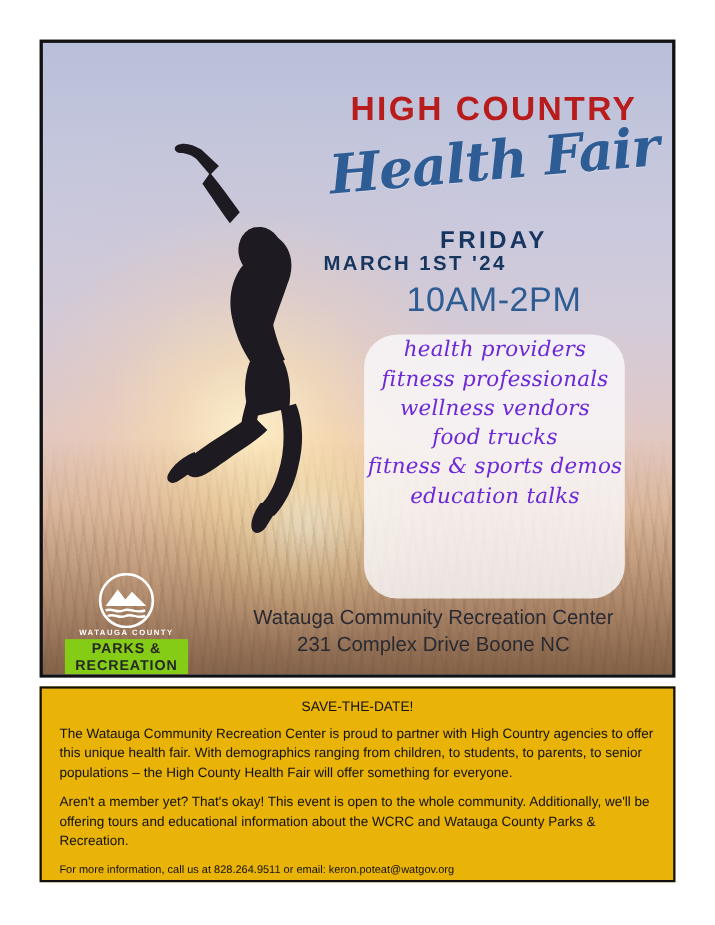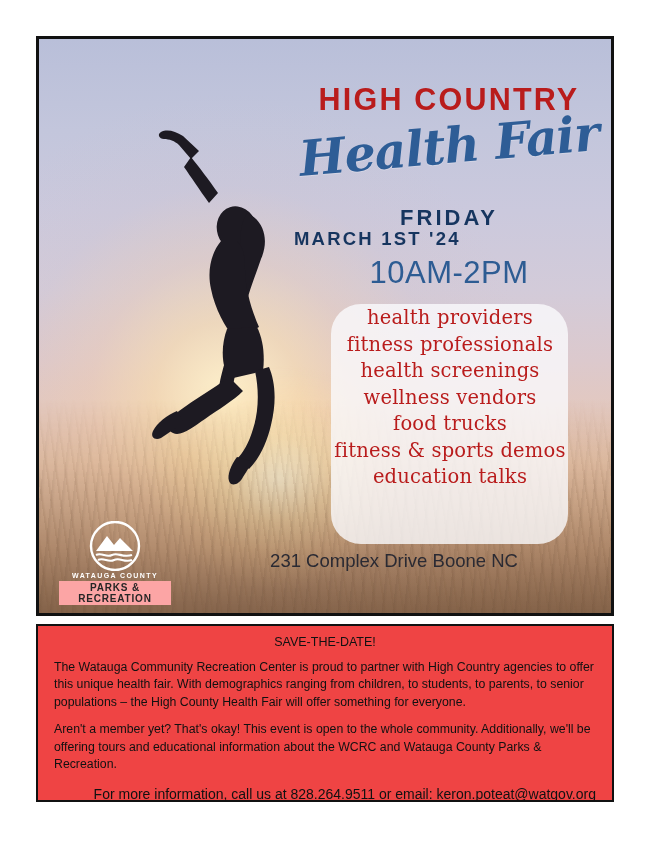--- a/index.html
+++ b/index.html
@@ -161,23 +161,24 @@
     background: rgba(250,250,252,0.80);
     border-radius: 30px;
   }
   .feature-list {
     position: absolute;
     left: 280px;
     top: 266px;
     width: 262px;
     text-align: center;
     font-family: "DejaVu Serif", serif;
+    font-style: italic;
     font-size: 19.5px;
     line-height: 1.36;
-    color: #b91c1c;
+    color: #6d28d9;
     letter-spacing: .2px;
   }
   .feature-list div { white-space: nowrap; }
 
   .venue {
     position: absolute;
     left: 150px;
     top: 510px;
     width: 410px;
     text-align: center;
@@ -196,58 +197,58 @@
     color: #ffffff;
     text-align: center;
   }
   .logo .logo-text1 {
     font-size: 7px;
     letter-spacing: 1.4px;
     font-weight: bold;
     margin-top: 1px;
   }
   .logo .logo-text2 {
-    font-size: 10px;
+    font-size: 13px;
     letter-spacing: .8px;
     font-weight: bold;
-    background: #fca5a5;
+    background: #84cc16;
     color: #262626;
     display: inline-block;
     padding: 1px 4px;
     margin-top: 2px;
   }
 
   
   .note-box {
     position: absolute;
     left: 36px;
     top: 624px;
     width: 578px;
     height: 178px;
     border: 2px solid #111111;
-    background: #ef4444;
+    background: #eab308;
     box-sizing: border-box;
     padding: 9px 16px 14px 16px;
   }
   .note-title {
     text-align: center;
     font-size: 12.5px;
     color: #111;
     margin-bottom: 10px;
   }
   .note-p {
     font-size: 12.3px;
     line-height: 1.42;
     color: #111;
     margin: 0 0 10px 0;
     text-align: left;
   }
   .note-contact {
-    text-align: right;
-    font-size: 14px;
+    text-align: left;
+    font-size: 10px;
     color: #111;
     margin-top: 12px;
   }
 </style>
 </head>
 <body>
 
 <div class="page">
 
   <div class="poster-wrap">
@@ -282,28 +283,28 @@
     <div class="poster-title">HIGH COUNTRY</div>
     <div class="poster-script">Health Fair</div>
     <div class="poster-day">FRIDAY</div>
     <div class="poster-date">MARCH 1ST '24</div>
     <div class="poster-time">10AM-2PM</div>
 
     <div class="feature-card"></div>
     <div class="feature-list">
       <div>health providers</div>
       <div>fitness professionals</div>
-      <div>health screenings</div>
       <div>wellness vendors</div>
       <div>food trucks</div>
       <div>fitness &amp; sports demos</div>
       <div>education talks</div>
     </div>
 
     <div class="venue">
+      <div>Watauga Community Recreation Center</div>
       <div>231 Complex Drive  Boone  NC</div>
     </div>
 
     <div class="logo">
       <svg width="58" height="50" viewBox="0 0 58 50" style="display:block;margin:0 auto;">
         <circle cx="29" cy="25" r="24" fill="none" stroke="#ffffff" stroke-width="2.4"></circle>
         <path d="M10 30 L21 15 L28 24 L34 17 L47 30 Z" fill="#ffffff"></path>
         <path d="M10 34 C16 31 20 37 26 34 C32 31 36 37 46 34" fill="none" stroke="#ffffff" stroke-width="2.2"></path>
         <path d="M12 39 C18 36 22 42 28 39 C34 36 38 42 46 39" fill="none" stroke="#ffffff" stroke-width="2.2"></path>
       </svg>

